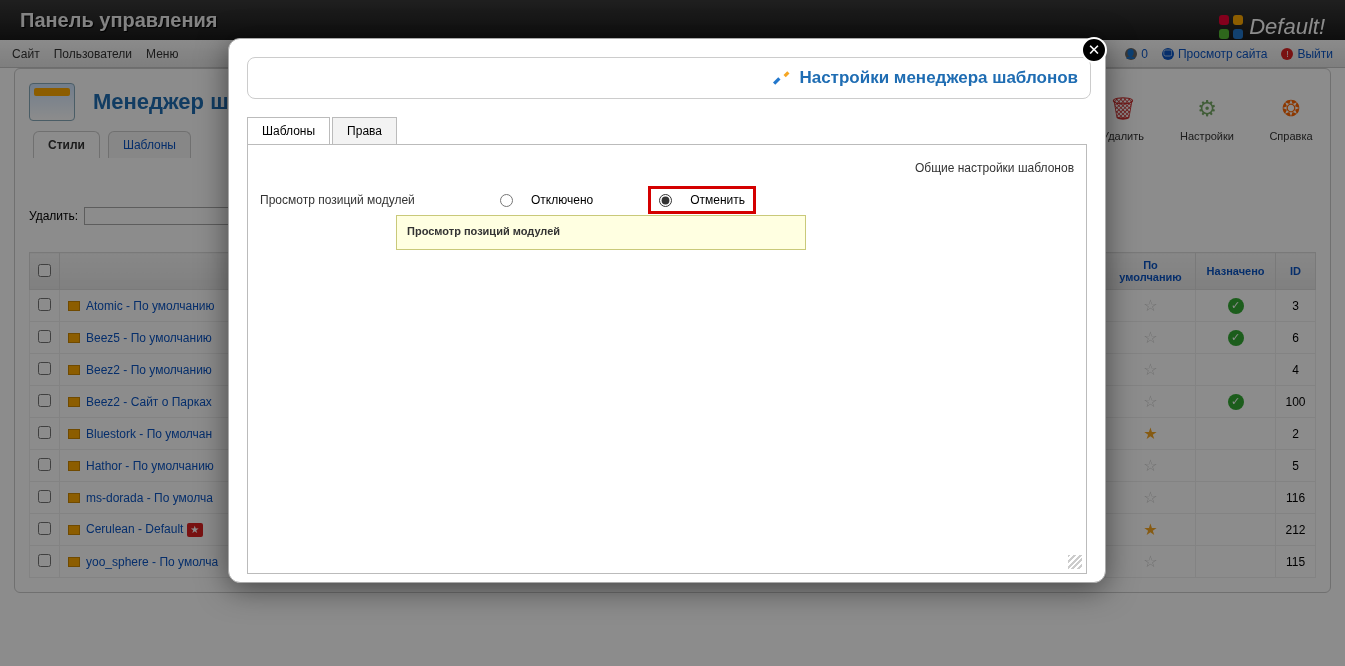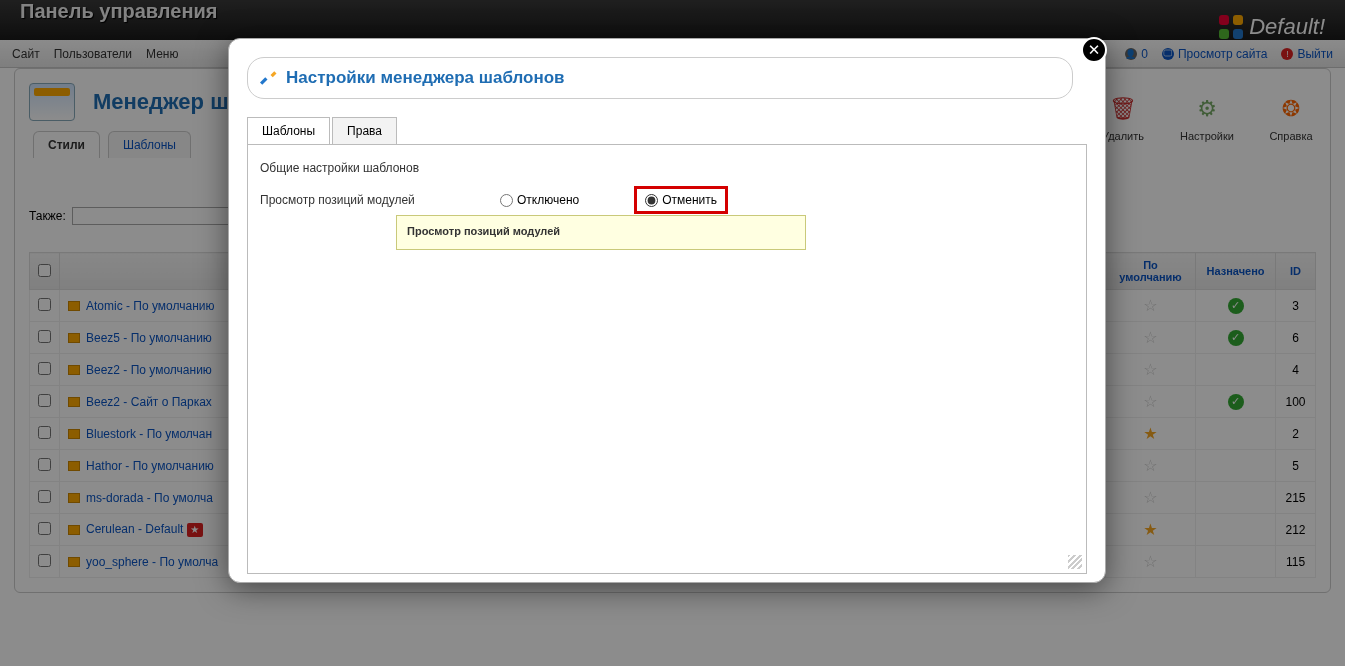--- a/index.html
+++ b/index.html
@@ -3,21 +3,21 @@
 <meta charset="utf-8">
 <style>
 * { box-sizing: border-box; margin: 0; padding: 0; }
 body { font-family: Arial, Helvetica, sans-serif; font-size: 12px; background: #fff; width: 1345px; height: 666px; overflow: hidden; position: relative; }
 
 
 .bg-wrap { width: 1345px; height: 666px; position: absolute; top: 0; left: 0; }
 .bg-dim { position: absolute; inset: 0; background: rgba(0,0,0,.45); z-index: 50; }
 
 
-.topbar { height: 40px; background: linear-gradient(#3a3a3a,#1a1a1a); display: flex; align-items: flex-start; padding: 0 20px; color: #fff; position: relative; }
+.topbar { height: 40px; background: linear-gradient(#3a3a3a,#1a1a1a); display: flex; align-items: center; padding: 0 20px; color: #fff; position: relative; }
 .topbar h1 { font-size: 20px; font-weight: bold; color: #eee; text-shadow: 1px 1px 1px #000; }
 .joomla-logo { position: absolute; right: 20px; top: 14px; font-size: 22px; font-style: italic; color: #fff; display: flex; align-items: center; gap: 6px; }
 .joomla-logo .dots { width: 24px; height: 24px; position: relative; }
 .joomla-logo .dots span { position: absolute; width: 10px; height: 10px; border-radius: 3px; }
 .joomla-logo .dots .d1{ top:0; left:0; background:#e03; }
 .joomla-logo .dots .d2{ top:0; right:0; background:#fa0; }
 .joomla-logo .dots .d3{ bottom:0; left:0; background:#5b3; }
 .joomla-logo .dots .d4{ bottom:0; right:0; background:#27c; }
 
 
@@ -61,36 +61,36 @@
 .star-full { color:#f5a623; font-size:16px; }
 .check { width:16px;height:16px;border-radius:50%;background:#3a3;color:#fff;display:inline-flex;align-items:center;justify-content:center;font-size:11px; }
 .red-badge{ display:inline-block;width:16px;height:14px;background:#d22;color:#fff;border-radius:2px;font-size:10px;line-height:14px;text-align:center; }
 .footer { text-align:center; color:#666; font-size:11px; margin-top:6px; }
 
 
 .modal-shell { position: absolute; top: 38px; left: 228px; width: 878px; background: #fff; border: 1px solid #aaa; border-radius: 12px; box-shadow: 0 6px 30px rgba(0,0,0,.5); z-index: 100; padding-bottom: 8px; }
 .modal-close { position: absolute; top: -2px; right: -2px; width: 26px; height: 26px; border-radius: 50%; background: #000; color: #fff; font-size: 15px; display: flex; align-items: center; justify-content: center; border: 2px solid #fff; cursor: pointer; z-index: 101; }
 .modal-inner { position:relative; }
 
-.modal-toolbar { margin: 18px 32px 0 18px; border: 1px solid #ccc; border-radius: 17px; padding: 10px 12px; display: flex; align-items: center; background:#fff; }
+.modal-toolbar { margin: 18px 14px 0 18px; border: 1px solid #ccc; border-radius: 8px; padding: 10px 12px; display: flex; align-items: center; background:#fff;justify-content:flex-end; }
 .modal-toolbar .micon { width: 18px; height: 18px; margin-right: 8px; display:inline-flex;align-items:center;justify-content:center; }
 .modal-title { font-size: 17px; font-weight: bold; color: #1f6db3; }
 .modal-btns { margin-left: auto; display: flex; gap: 6px; align-items:center; }
 .mbtn { border: 1px solid #bbb; background: #fff; padding: 4px 10px; font-size: 12px; cursor: pointer; font-family:inherit; }
 .mbtn.highlight { outline: 4px solid #d40000; outline-offset: -1px; }
 
 .modal-tabs { margin: 18px 18px 0 18px; display: flex; }
 .mtab { border: 1px solid #bbb; border-bottom: none; padding: 6px 14px; font-size: 12px; background: #f3f3f3; cursor: pointer; }
 .mtab + .mtab { margin-left: 2px; }
 .mtab.active { background: #fff; position: relative; z-index: 2; }
 .modal-body { margin: 0 18px; border: 1px solid #bbb; border-top: 1px solid #bbb; padding: 16px 12px 22px; position:relative; min-height:430px; }
-.section-label { font-size: 12px; color: #333; margin-bottom: 16px; }
+.section-label { font-size: 12px; color: #333; margin-bottom: 16px; text-align: right; }
 .field-row { display: flex; align-items: center; gap: 40px; }
 .field-label { width: 200px; font-size: 12px; color: #333; }
-.radio-wrap { display: inline-flex; align-items: center; gap: 4px; margin-right: 20px; }
+.radio-wrap { display: inline-flex; align-items: center; gap: 18px; margin-right: 20px; }
 .radio-wrap input { accent-color: #333; }
 .radio-group-highlight { outline: 3px solid #d40000; outline-offset: 2px; padding: 2px 6px; }
 
 
 .tooltip { position: absolute; top: 70px; left: 148px; width: 410px; background: #ffffe1; border: 1px solid #c9c97a; padding: 8px 10px; font-size: 11px; color: #4a4a10; line-height: 1.35; z-index: 5; }
 .tooltip strong { display: block; font-weight: bold; margin-bottom: 2px; color:#333; }
 
 
 .scroll-corner { position:absolute; bottom:4px; right:4px; width:14px;height:14px; background: repeating-linear-gradient(135deg,#ccc 0 2px,transparent 2px 4px); }
 </style>
@@ -142,21 +142,21 @@
       <div class="ticon"></div>
       <div class="panel-title">Менеджер ша</div>
     </div>
 
     <div class="subtabs">
       <div class="subtab active">Стили</div>
       <div class="subtab">Шаблоны</div>
     </div>
 
     <div class="filter-row">
-      <span>Также:</span>
+      <span>Удалить:</span>
       <input type="text" style="">
       <button class="mbtn">Иск</button>
     </div>
 
     <table class="tbl">
       <thead>
           <tr>
         <th style="width:26px"><input type="checkbox" style=""></th>
         <th style="text-align:left"></th>
         <th style="width:90px">По умолчанию</th>
@@ -205,21 +205,21 @@
             <td class="link"><span style="display:inline-block;width:12px;height:10px;background:#fa0;border:1px solid #c80;margin-right:6px;vertical-align:middle"></span>Hathor - По умолчанию</td>
             <td class="center"><span class="star-empty">☆</span></td>
             <td class="center"></td>
             <td class="center">5</td>
           </tr>
           <tr>
             <td class="center"><input type="checkbox" style=""></td>
             <td class="link"><span style="display:inline-block;width:12px;height:10px;background:#fa0;border:1px solid #c80;margin-right:6px;vertical-align:middle"></span>ms-dorada - По умолча</td>
             <td class="center"><span class="star-empty">☆</span></td>
             <td class="center"></td>
-            <td class="center">215</td>
+            <td class="center">116</td>
           </tr>
           <tr>
             <td class="center"><input type="checkbox" style=""></td>
             <td class="link"><span style="display:inline-block;width:12px;height:10px;background:#fa0;border:1px solid #c80;margin-right:6px;vertical-align:middle"></span>Cerulean - Default <span class="red-badge">★</span></td>
             <td class="center"><span class="star-full">★</span></td>
             <td class="center"></td>
             <td class="center">212</td>
           </tr>
           <tr>
             <td class="center"><input type="checkbox" style=""></td>

